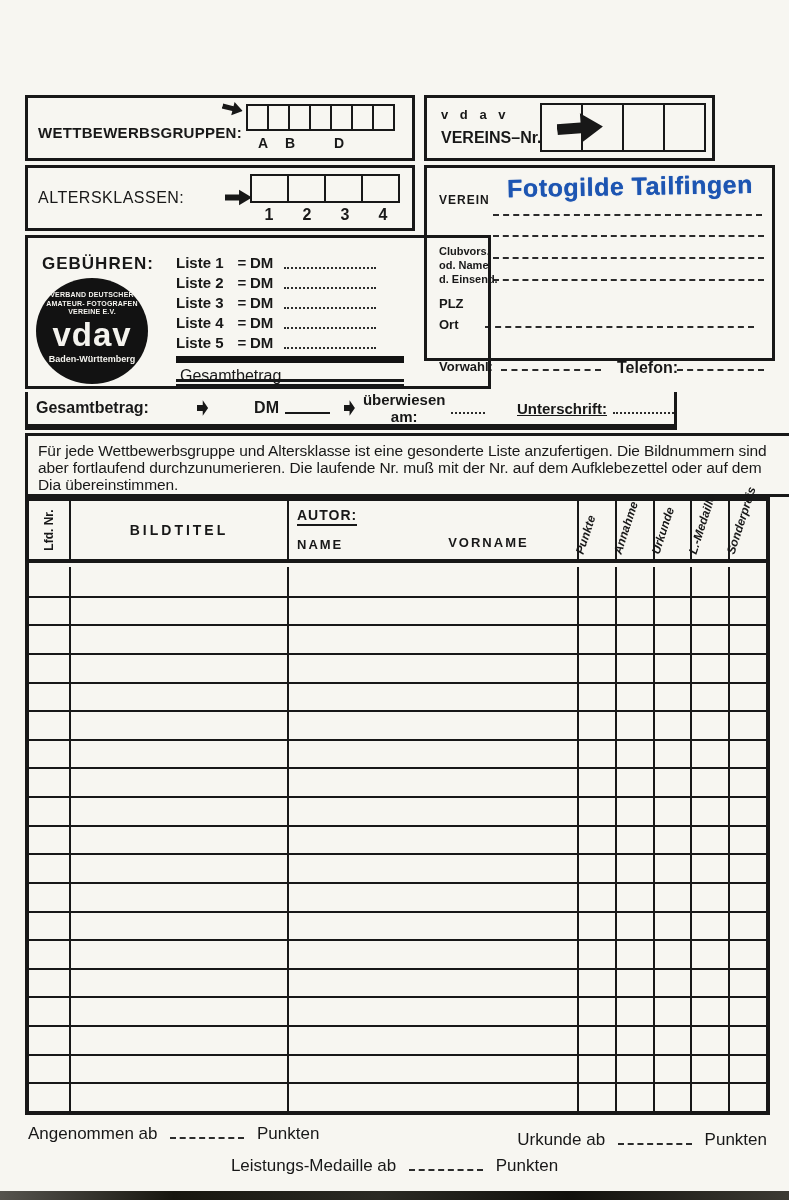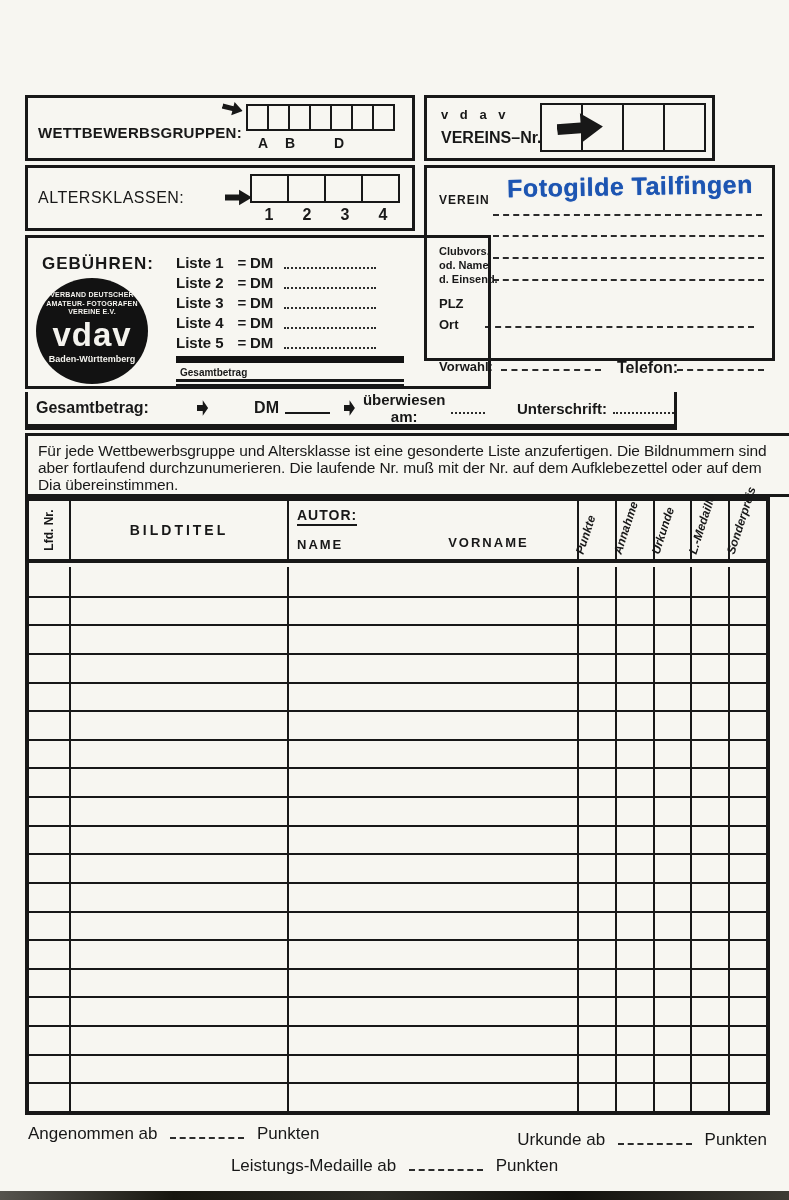--- a/index.html
+++ b/index.html
@@ -89,37 +89,37 @@
   #logo .tl{ font-size:7px; font-weight:bold; letter-spacing:.2px; line-height:8.5px; }
   #logo .nm{ font-size:33px; font-weight:bold; letter-spacing:1px; line-height:34px; margin-top:1px; }
   #logo .rg{ font-size:9px; font-weight:bold; margin-top:2px; }
   #fees{ position:absolute; left:148px; top:13px; }
   .fee-row{ display:flex; align-items:flex-end; height:20px; font-weight:bold; font-size:15px; }
   .fee-row .fl{ width:58px; }
   .fee-row .fe{ width:16px; text-align:center; }
   .fee-row .fc{ width:30px; }
   .fee-row .dots{ width:92px; margin-left:4px; margin-bottom:2px; }
   #fee-bar{ position:absolute; left:148px; top:118px; width:228px; height:7px; background:#121212; }
-  #fee-total{ position:absolute; left:152px; top:129px; font-weight:bold; font-size:10px; }
+  #fee-total{ position:absolute; left:152px; top:129px; font-weight:normal; font-size:16px; }
   #fee-rule{ position:absolute; left:148px; top:141px; width:228px; height:7px;
              border-top:3px solid var(--ink); border-bottom:2px solid var(--ink); }
 
   
   #total-row{ position:absolute; left:25px; top:392px; width:652px; height:38px;
               border-left:3px solid var(--ink); border-right:3px solid var(--ink);
               border-bottom:6px solid var(--ink);
               display:flex; align-items:center; padding-left:8px; }
   #total-row .b16{ font-weight:bold; font-size:16px; }
   #total-row .b15{ font-weight:bold; font-size:15px;text-align:center; }
   #total-row .arr{ width:22px; height:17px; }
   .a1{ margin-left:48px; } .dm{ margin-left:46px; }
   .amount{ width:88px; margin-left:6px; }
   .a2{ margin-left:14px; }
   .tlab{ margin-left:8px; } .tdots{ width:66px; margin-left:6px; }
-  .slab{ margin-left:32px; } .sdots{ width:120px; margin-left:6px; }
+  .slab{ margin-left:32px;text-decoration:underline; } .sdots{ width:120px; margin-left:6px; }
 
   
   #note-box{ position:absolute; left:25px; top:433px; width:776px; height:64px;
              border:3px solid var(--ink); padding:6px 10px 0 10px;
              font-size:15.5px; line-height:17px; letter-spacing:-.1px; }
 
   
   #table{ position:absolute; left:25px; top:497px; width:745px; height:618px;
           border:4px solid var(--ink); }
   .thead{ position:absolute; left:0; right:0; top:0; height:62px;

